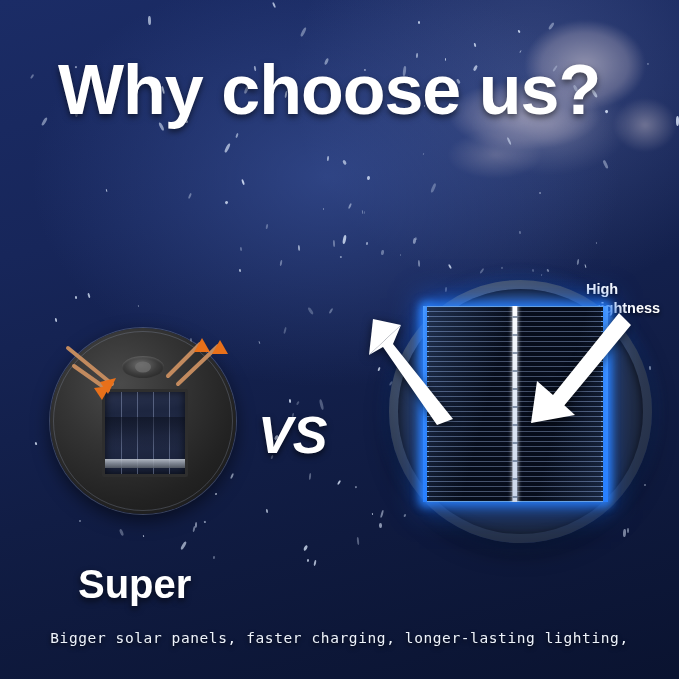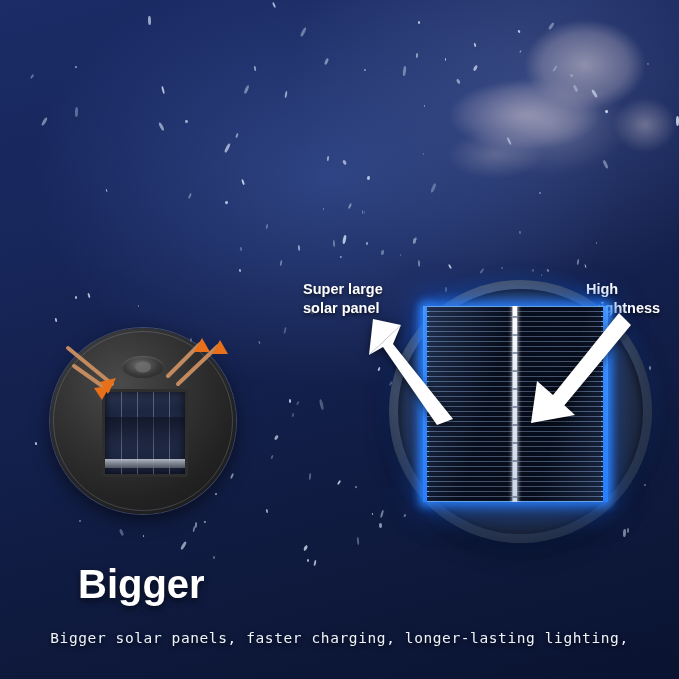--- a/index.html
+++ b/index.html
@@ -341,27 +341,24 @@
       <i style="left: 270.6px; top: 455.4px; width: 1.8px; height: 4.1px; opacity: 0.32; transform: rotate(24deg);"></i>
       <i style="left: 296.6px; top: 400.6px; width: 1.6px; height: 3.5px; opacity: 0.27; transform: rotate(31deg);"></i>
       <i style="left: 302.2px; top: 26.5px; width: 2.8px; height: 9.5px; opacity: 0.41; transform: rotate(27deg);"></i>
       <i style="left: 88.2px; top: 292.6px; width: 1.6px; height: 5.4px; opacity: 0.76; transform: rotate(-17deg);"></i>
       <i style="left: 273.2px; top: 1.6px; width: 2.2px; height: 5.8px; opacity: 0.73; transform: rotate(-24deg);"></i>
       <i style="left: 142.6px; top: 534.5px; width: 1.4px; height: 2px; opacity: 0.77; transform: rotate(-23deg);"></i>
       <i style="left: 380.9px; top: 510.2px; width: 2.4px; height: 7.8px; opacity: 0.51; transform: rotate(16deg);"></i>
       <i style="left: 429.7px; top: 325.1px; width: 2.7px; height: 5.8px; opacity: 0.8; transform: rotate(-5deg);"></i>
     </div>
 
-
-
-
-  <div class="callout left">
-    <div>Super large</div>
-    <div>solar panel</div>
-  </div>
+  <div class="title">Why choose us?</div>
+
+
+
   <div class="callout right">
     <div>High</div>
     <div>brightness</div>
   </div>
 
   <div class="prodL">
     <div class="discL"></div>
     <div class="sensorL"></div>
     <div class="panelL">
       <i style="left:20%"></i>
@@ -419,19 +416,20 @@
       <polygon fill="#ffffff" points="2,58 6,22 34,28"></polygon>
     </svg>
   </div>
   <div class="arrowR">
     <svg viewBox="0 0 108 126">
       <polygon fill="#ffffff" points="8,120 14,78 30,92 96,10 108,22 40,104"></polygon>
       <polygon fill="#ffffff" points="8,120 52,112 30,92"></polygon>
     </svg>
   </div>
 
-  <div class="lblOthers">Bigger</div>
+  <div class="vs">VS</div>
+  <div class="lblOthers">Super</div>
 
   <div class="caption">
     <span>Bigger solar panels, faster charging, longer-lasting lighting,</span>
   </div>
 
 </div>
 
 </body></html>

